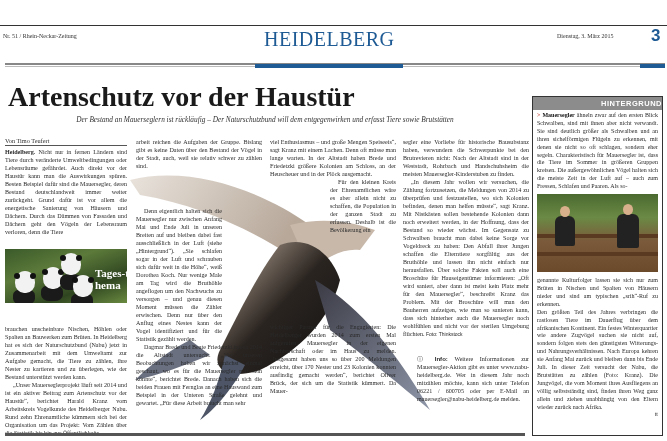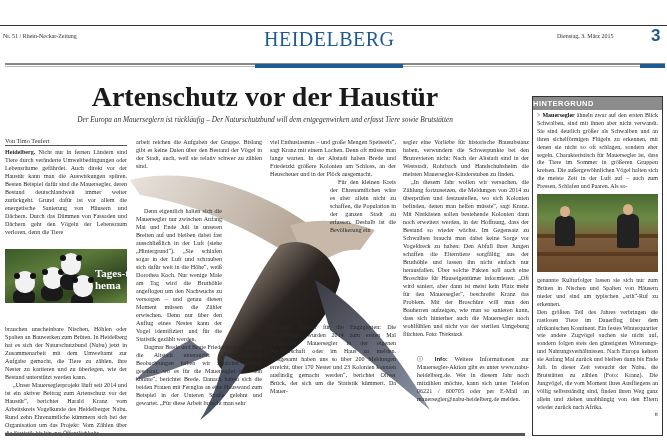--- a/index.html
+++ b/index.html
@@ -7,21 +7,21 @@
 body{position:relative;font-family:"Liberation Serif",serif;color:#222;}
 .masthead{position:absolute;top:25px;left:0;width:667px;height:1px;background:#333;}
 .paper-name{position:absolute;top:33px;left:3px;font-size:6px;color:#333;font-family:"Liberation Serif",serif;}
 .section-title{position:absolute;top:28px;left:264px;font-family:Liberation Serif, serif;font-size:20px;color:#1e5a94;letter-spacing:0.5px;font-weight:normal;}
 .date{position:absolute;top:33px;left:557px;font-size:6px;color:#333;}
 .page-num{position:absolute;top:26px;left:651px;font-family:"Liberation Sans",sans-serif;font-size:17px;font-weight:bold;color:#1e5a94;}
 .rule1{position:absolute;top:63px;left:5px;width:660px;height:2px;background:#888;}
 .rule2{position:absolute;top:66px;left:5px;width:660px;height:1px;background:#bbb;}
 .rule-blue{position:absolute;top:64px;left:255px;width:148px;height:4px;background:#1e5a94;}
 .rule-blue2{position:absolute;top:64px;left:640px;width:25px;height:4px;background:#1e5a94;}
-.headline{position:absolute;top:81px;left:0;width:530px;text-align:center;font-size:28px;font-weight:bold;color:#1a1a1a;font-family:"Liberation Serif",serif;}
+.headline{position:absolute;top:81px;left:0;width:530px;text-align:left;font-size:28px;font-weight:bold;color:#1a1a1a;font-family:"Liberation Serif",serif;padding-left:8px;}
 .subhead{position:absolute;top:115px;left:0;width:530px;text-align:center;font-size:7.3px;font-style:italic;color:#333;}
 .byline{position:absolute;top:137px;left:5px;width:122px;font-size:6.3px;color:#333;border-bottom:1px solid #555;padding-bottom:1px;}
 .col{position:absolute;font-size:6.1px;line-height:8px;color:#2a2a2a;text-align:justify;}
 .col p{margin:0;}
 .col .indent{text-indent:8px;}
 .col1{top:148px;left:5px;width:122px;}
 .col1b{top:325px;left:5px;width:122px;}
 .col2a{top:138px;left:136px;width:126px;}
 .col2b{top:207px;left:136px;width:126px;}
 .col3a{top:138px;left:270px;width:126px;}
@@ -29,21 +29,21 @@
 .col4a{top:138px;left:403px;width:126px;}
 .col4b{top:355px;left:403px;width:126px;}
 .panda-box{position:absolute;top:249px;left:5px;width:122px;height:54px;background:linear-gradient(160deg,#3a5a2a 0%,#5c7a3a 35%,#2f4520 70%,#6a8a40 100%);overflow:hidden;}
 .panda{position:absolute;width:20px;height:22px;border-radius:50% 50% 45% 45%;background:#f2f2f2;}
 .panda::before,.panda::after{content:"";position:absolute;top:2px;width:6px;height:6px;border-radius:50%;background:#111;}
 .panda::before{left:-1px;} .panda::after{right:-1px;}
 .panda-body{position:absolute;width:22px;height:16px;border-radius:40%;background:#1a1a1a;}
 .tages{position:absolute;top:18px;left:90px;font-family:"Liberation Serif",serif;font-size:11px;font-weight:bold;color:#fff;line-height:12px;}
 .bird{position:absolute;top:170px;left:130px;width:320px;height:260px;pointer-events:none;}
 .sidebar{position:absolute;top:96px;left:532px;width:131px;height:340px;border:1.5px solid #333;background:#fff;}
-.sidebar-head{background:#8c8c8c;color:#fff;font-family:"Liberation Sans",sans-serif;font-weight:bold;font-size:7.5px;letter-spacing:0.5px;text-align:left;height:13px;line-height:13px;}
+.sidebar-head{background:#8c8c8c;color:#fff;font-family:"Liberation Sans",sans-serif;font-weight:bold;font-size:7.5px;letter-spacing:0.5px;text-align:right;height:13px;line-height:13px;}
 .sidebar-text{font-size:6px;line-height:7.9px;color:#2a2a2a;text-align:justify;padding:2px 4px 0 4px;}
 .sidebar-text b{font-weight:bold;color:#111;}
 .bullet{color:#c0392b;font-weight:bold;}
 .sidebar-photo{margin:3px 4px;height:78px;background:linear-gradient(180deg,#4a6a30 0%,#6b8a45 30%,#7a5a3a 60%,#6a4a2a 100%);position:relative;overflow:hidden;}
 .person{position:absolute;background:#222;border-radius:6px 6px 2px 2px;}
 .head{position:absolute;width:10px;height:11px;border-radius:50%;background:#d9b08c;}
 .bench{position:absolute;left:0;width:100%;height:4px;background:#5a3a20;}
 .bottom-rule{position:absolute;top:433px;left:5px;width:520px;height:3px;background:#555;}
 .info-icon{font-family:"DejaVu Sans",sans-serif;font-size:6px;}
 .info-label{font-family:"Liberation Sans",sans-serif;font-weight:bold;}
@@ -57,21 +57,21 @@
 <div class="paper-name">Nr. 51 / Rhein-Neckar-Zeitung</div>
 <div class="section-title">HEIDELBERG</div>
 <div class="date">Dienstag, 3. März 2015</div>
 <div class="page-num">3</div>
 <div class="rule1"></div>
 <div class="rule2"></div>
 <div class="rule-blue"></div>
 <div class="rule-blue2"></div>
 
 <h1 class="headline">Artenschutz vor der Haustür</h1>
-<div class="subhead">Der Europa an Mauerseglern ist rückläufig – Der Naturschutzbund will dem entgegenwirken und erfasst Tiere sowie Brutstätten</div>
+<div class="subhead">Der Bestand an Mauerseglern ist rückläufig – Der Naturschutzbund will dem entgegenwirken und erfasst Tiere sowie Brutstätten</div>
 <div class="byline">Von Timo Teufert</div>
 
 <div class="col col1">
   <p><b>Heidelberg.</b> <span>Nicht nur in fernen Ländern sind Tiere durch veränderte Umweltbedingungen oder Lebensräume gefährdet. Auch direkt vor der Haustür kann man die Auswirkungen spüren. Besten Beispiel dafür sind die Mauersegler, deren Bestand deutschlandweit immer weiter zurückgeht. Grund dafür ist vor allem die energetische Sanierung von Häusern und Dächern. Durch das Dämmen von Fassaden und Dächern geht den Vögeln der Lebensraum verloren, denn die Tiere</span></p>
 </div>
 
 <div class="panda-box">
   <div class="panda-body" style="left:8px;top:40px;"></div>
   <div class="panda" style="left:10px;top:22px;"></div>
   <div class="panda-body" style="left:36px;top:36px;"></div>

